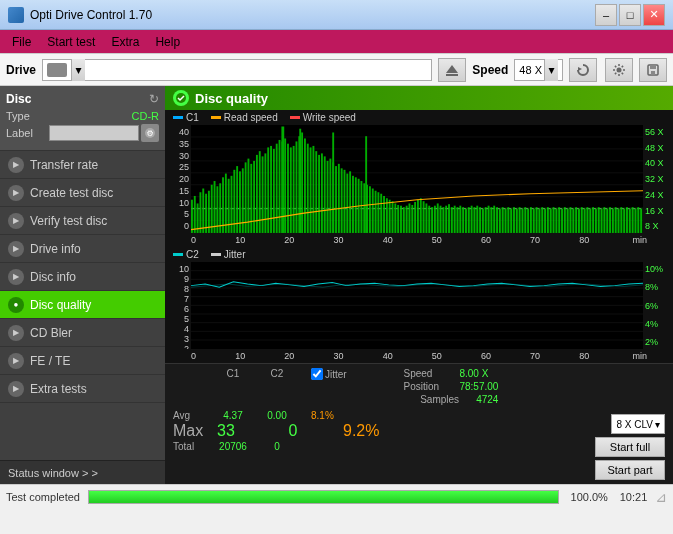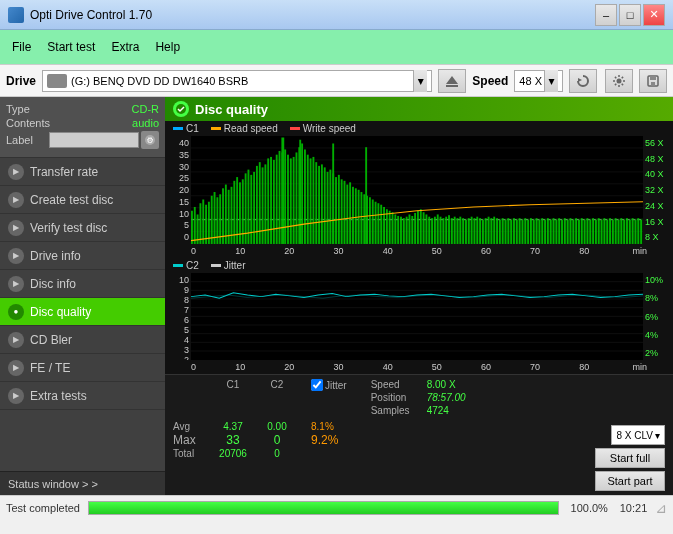--- a/index.html
+++ b/index.html
@@ -14,22 +14,22 @@
       justify-content: space-between;
       padding: 0 8px;
       border-bottom: 1px solid #88aacc;
     }
     .titlebar-controls { display: flex; gap: 2px; }
     .titlebar-btn { width: 22px; height: 22px; background: linear-gradient(to bottom, #e8e8e8, #d0d0d0); border: 1px solid #aaa; cursor: pointer; display: flex; align-items: center; justify-content: center; font-size: 11px; }
     .titlebar-btn.close { background: linear-gradient(to bottom, #f88, #e44); color: white; }
 
     
     .menubar {
-      background: #86efac;
-      height: 35px;
+      background: #be185d;
+      height: 24px;
       display: flex;
       align-items: center;
       padding: 0 4px;
       border-bottom: 1px solid #ccc;
     }
     .menubar-item { padding: 2px 8px; cursor: pointer; font-size: 12px; }
 
     
     .drivebar {
       background: #f5f5f5;
@@ -221,21 +221,20 @@
   <span class="menubar-item">File</span>
   <span class="menubar-item">Start test</span>
   <span class="menubar-item">Extra</span>
   <span class="menubar-item">Help</span>
 </div>
 
 <div class="drivebar">
   <span class="drivebar-label">Drive</span>
   <div class="drive-select">
     <div class="drive-icon"></div>
-    <span class="drive-select-text">(G:)  BENQ DVD DD DW1640 BSRB</span>
     <div class="select-arrow">▾</div>
   </div>
   <div class="drivebar-btn" title="Eject">
     <svg width="14" height="14" viewBox="0 0 14 14">
         <polygon points="7,2 13,10 1,10" fill="#666"></polygon>
         <rect x="1" y="11" width="12" height="2" fill="#666"></rect>
       </svg>
   </div>
   <span class="speed-label">Speed</span>
   <div class="speed-select">
@@ -261,27 +260,27 @@
         <rect x="5" y="8" width="4" height="4" fill="#888"></rect>
       </svg>
   </div>
 </div>
 
 <div class="main-layout">
 
   <div class="sidebar">
 
     <div class="disc-panel">
+      <div class="disc-header">
+        <span class="disc-title">Disc</span>
+        <span class="disc-refresh">↻</span>
+      </div>
       <div class="disc-row">
         <span class="disc-row-label">Type</span>
         <span class="disc-row-value">CD-R</span>
-      </div>
-      <div class="disc-row">
-        <span class="disc-row-label">Contents</span>
-        <span class="disc-row-value">audio</span>
       </div>
       <div class="disc-row" style="align-items:center;">
         <span class="disc-row-label">Label</span>
         <div style="display:flex;align-items:center;gap:2px;">
           <input class="label-input" type="text" value="" style="">
           <div class="label-btn">
             <svg width="12" height="12" viewBox="0 0 12 12">
                 <circle cx="6" cy="6" r="5" fill="#aaa"></circle>
                 <text x="6" y="9" text-anchor="middle" font-size="8" fill="white">⚙</text>
               </svg>
@@ -676,45 +675,45 @@
           </div>
 
           <div style="display:flex;gap:0;font-size:10px;margin-top:28px;">
             <span style="width:36px;color:#aaa;">Avg</span>
             <span style="width:48px;text-align:center;color:#44ff44;">4.37</span>
             <span style="width:40px;text-align:center;color:#44ff44;">0.00</span>
             <span style="width:14px;"></span>
             <span style="color:#ff9900;text-align:left;">8.1%</span>
           </div>
 
-          <div style="display:flex;gap:0;font-size:12px;">
+          <div style="display:flex;gap:8px;font-size:16px;">
             <span style="width:36px;color:#aaa;">Max</span>
-            <span style="width:48px;text-align:center;color:#44ff44;">33</span>
+            <span style="width:48px;color:#44ff44;">33</span>
             <span style="width:40px;text-align:center;color:#44ff44;">0</span>
             <span style="width:14px;"></span>
             <span style="color:#ff9900;text-align:right;">9.2%</span>
           </div>
 
           <div style="display:flex;gap:0;font-size:10px;">
             <span style="width:36px;color:#aaa;">Total</span>
             <span style="width:48px;text-align:center;color:#44ff44;">20706</span>
             <span style="width:40px;text-align:center;color:#44ff44;">0</span>
           </div>
         </div>
 
         <div style="display:flex;flex-direction:column;gap:2px;margin-left:16px;">
           <div style="display:flex;gap:4px;font-size:10px;align-items:center;">
             <span style="color:#aaa;width:52px;">Speed</span>
             <span style="color:#44ff44;">8.00 X</span>
           </div>
           <div style="display:flex;gap:4px;font-size:10px;align-items:center;">
             <span style="color:#aaa;width:52px;">Position</span>
-            <span style="color:#44ff44;font-style:italic;">78:57.00</span>
-          </div>
-          <div style="display:flex;gap:4px;font-size:10px;align-items:center;">
+            <span style="color:#44ff44;">78:57.00</span>
+          </div>
+          <div style="display:flex;gap:4px;font-size:10px;align-items:center;justify-content:flex-end;">
             <span style="color:#aaa;width:52px;">Samples</span>
             <span style="color:#44ff44;">4724</span>
           </div>
         </div>
 
         <div style="margin-left:auto;display:flex;flex-direction:column;gap:3px;align-items:flex-end;">
           <div style="display:flex;align-items:center;gap:2px;margin-top:46px;">
             <div style="background:white;border:1px solid #aaa;height:20px;padding:0 4px;display:flex;align-items:center;font-size:10px;gap:2px;">
               <span>8 X CLV</span>
               <span>▾</span>

